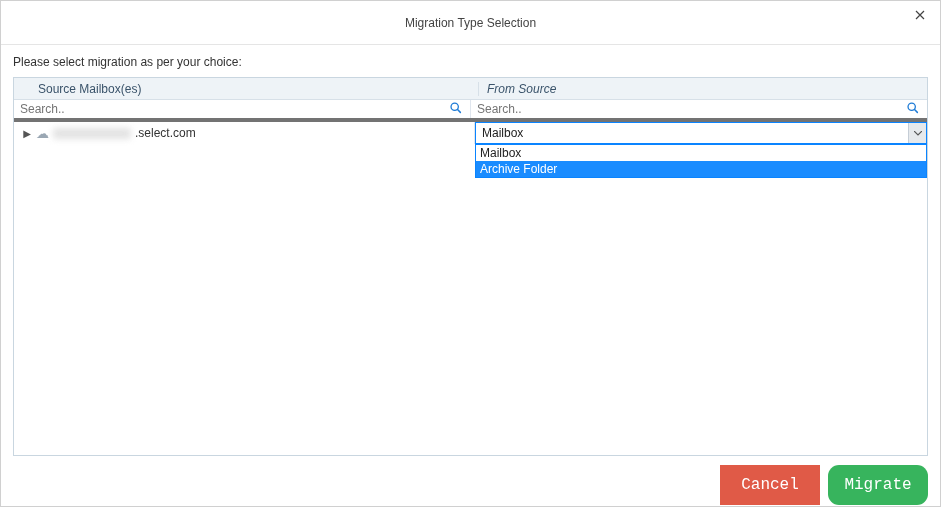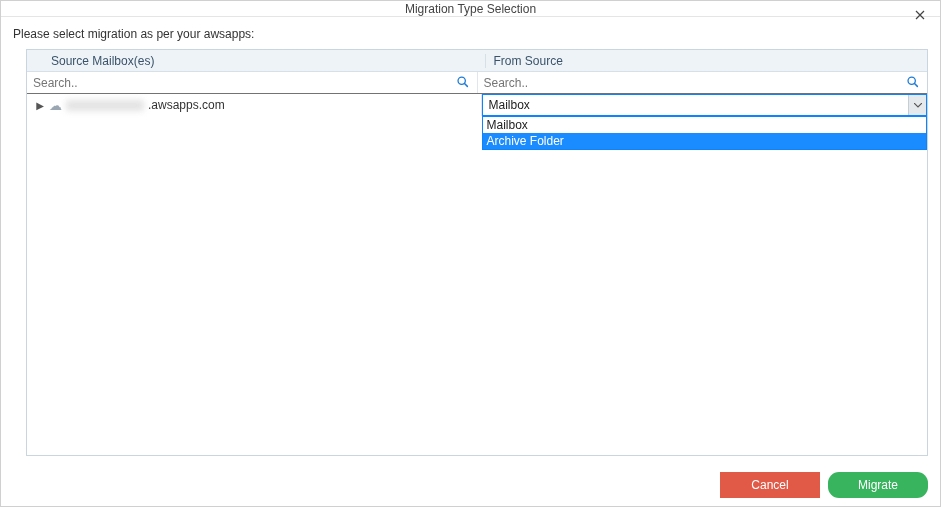--- a/index.html
+++ b/index.html
@@ -10,21 +10,21 @@
     color: #333;
     background: #fff;
     width: 941px;
     height: 507px;
     position: relative;
     border: 1px solid #d0d0d0;
     display: flex;
     flex-direction: column;
   }
   .titlebar {
-    height: 16px;
+    height: 44px;
     background: #fff;
     border-bottom: 1px solid #e5e5e5;
     display: flex;
     align-items: center;
     justify-content: center;
     position: relative;
     flex-shrink: 0;
   }
   .titlebar .title {
     font-size: 12px;
@@ -43,21 +43,21 @@
     color: #444;
     cursor: pointer;
   }
   .instruction {
     padding: 10px 12px 8px 12px;
     color: #333;
     flex-shrink: 0;
   }
   .content {
     flex: 1;
-    padding: 0 12px 8px 25px;
+    padding: 0 12px 8px 12px;
     display: flex;
     flex-direction: column;
     min-height: 0;
   }
   .grid {
     border: 1px solid #c9d6e0;
     flex: 1;
     background: #fff;
     display: flex;
     flex-direction: column;
@@ -67,25 +67,25 @@
   .col-headers {
     display: flex;
     background: #eef3f7;
     border-bottom: 1px solid #d7e0e8;
     height: 22px;
     align-items: center;
     color: #3a536a;
     flex-shrink: 0;
   }
   .col-headers .col1 { flex: 1; padding-left: 24px; border-right: 1px solid #d7e0e8; }
-  .col-headers .col2 { flex: 1; padding-left: 8px; }
+  .col-headers .col2 { flex: 1; padding-left: 8px; font-style: italic; }
   .search-row {
     display: flex;
     height: 22px;
-    border-bottom: 1px solid #737373;
+    border-bottom: 4px solid #737373;
     flex-shrink: 0;
   }
   .search-cell {
     flex: 1;
     display: flex;
     align-items: center;
     padding: 0 4px;
     border-right: 1px solid #e0e6ee;
     position: relative;
   }
@@ -193,45 +193,46 @@
     height: 42px;
     display: flex;
     justify-content: flex-end;
     align-items: center;
     gap: 8px;
     padding: 0 12px;
     flex-shrink: 0;
   }
   .btn {
     min-width: 100px;
-    height: 26px;
+    height: 40px;
     border: none;
     color: #fff;
-    font-size: 12px;
-    cursor: pointer;
-    display: flex;
-    align-items: center;
-    justify-content: center;
+    font-size: 16px;
+    cursor: pointer;
+    display: flex;
+    align-items: center;
+    justify-content: center;
+    font-family: Liberation Mono, monospace;
   }
   .btn.cancel { background: #e05a47; }
   .btn.migrate { background: #37b45d; border-radius: 11px; }
 </style>
 </head>
 <body>
 
 <div class="titlebar">
   <span class="title">Migration Type Selection</span>
   <div class="close-x">
     <svg width="10" height="10" viewBox="0 0 10 10">
         <path d="M1 1 L9 9 M9 1 L1 9" stroke="currentColor" stroke-width="1.2" fill="none"></path>
       </svg>
   </div>
 </div>
 
-<div class="instruction">Please select migration as per your awsapps:</div>
+<div class="instruction">Please select migration as per your choice:</div>
 
 <div class="content">
   <div class="grid">
     <div class="col-headers">
       <div class="col1">Source Mailbox(es)</div>
       <div class="col2">From Source</div>
     </div>
     <div class="search-row">
       <div class="search-cell">
         <input type="text" placeholder="Search.." style="">
@@ -250,21 +251,21 @@
               <line x1="10.5" y1="10.5" x2="14" y2="14" stroke="#1e7bd6" stroke-width="1.8" stroke-linecap="round"></line>
             </svg>
         </span>
       </div>
     </div>
     <div class="data-row">
       <div class="data-cell1">
         <span class="tree-arrow">▶</span>
         <span class="cloud-icon">☁</span>
         <span class="blurred"></span>
-          <span>.awsapps.com</span>
+          <span>.select.com</span>
       </div>
       <div class="data-cell2">
         <div class="combo">
           <span class="combo-text">Mailbox</span>
           <span class="combo-btn">
             <svg width="8" height="5" viewBox="0 0 8 5">
                 <path d="M0 0 L4 4 L8 0" fill="none" stroke="#555" stroke-width="1.2"></path>
               </svg>
           </span>
         </div>

